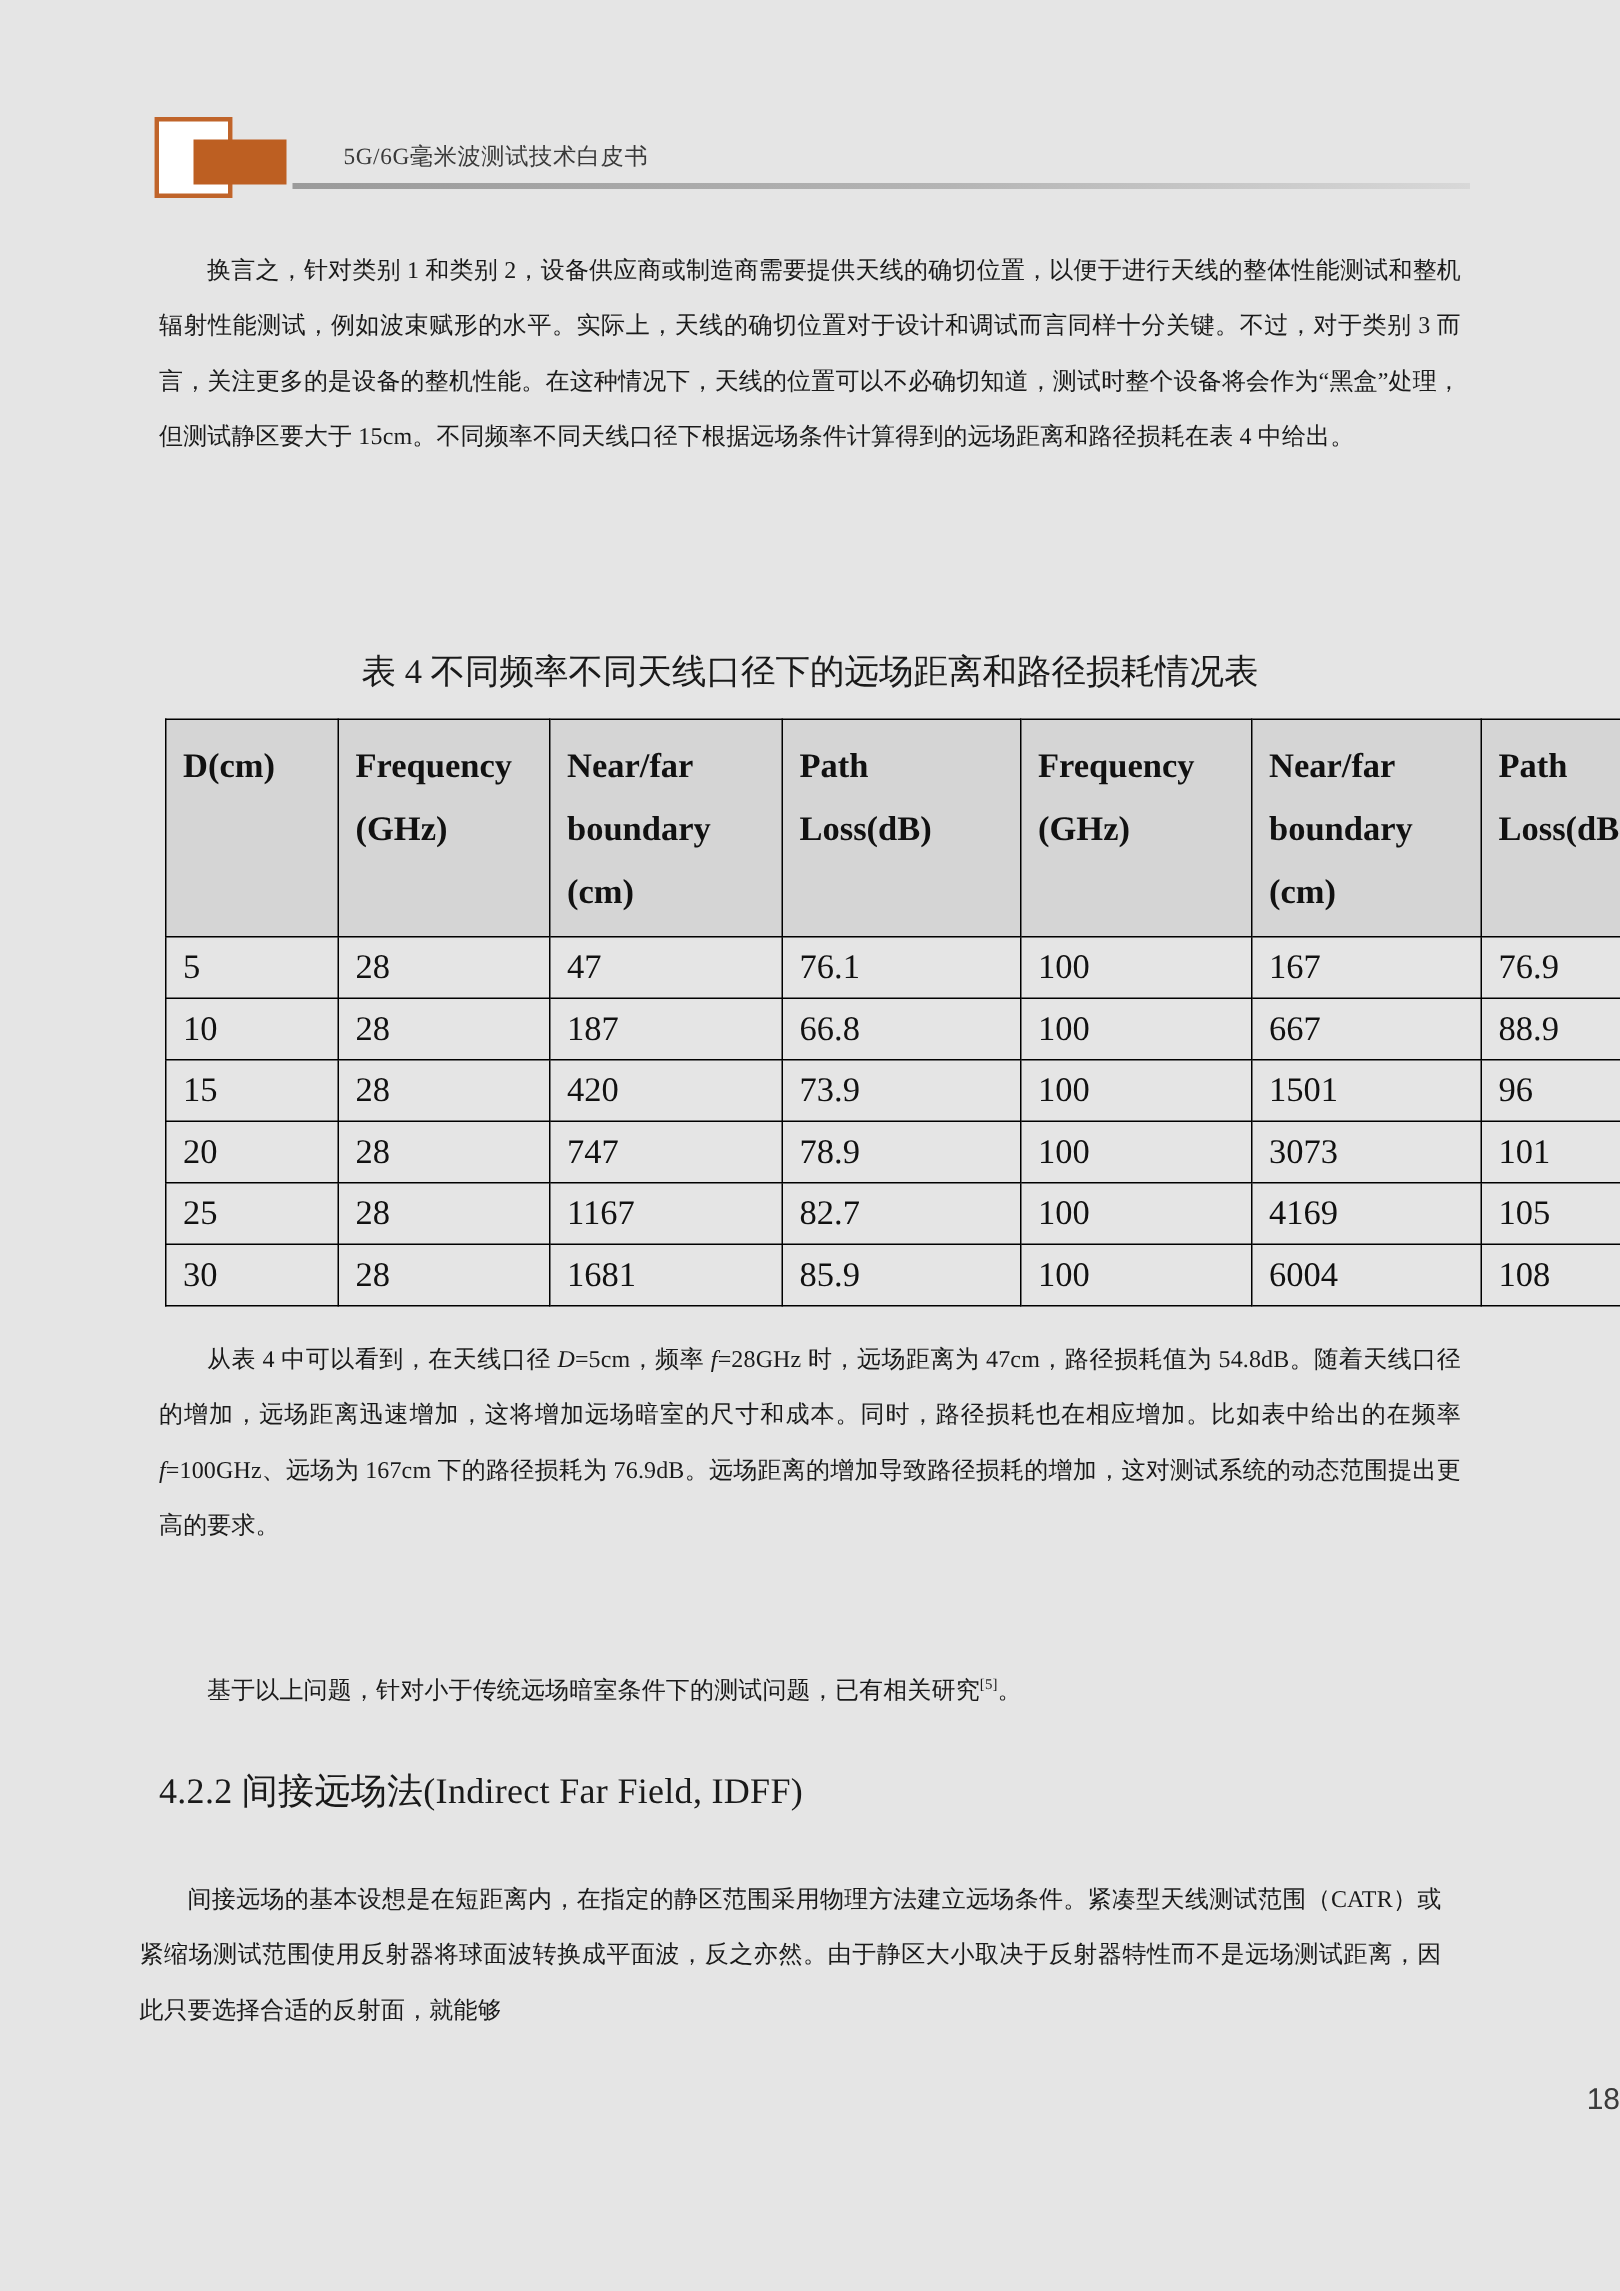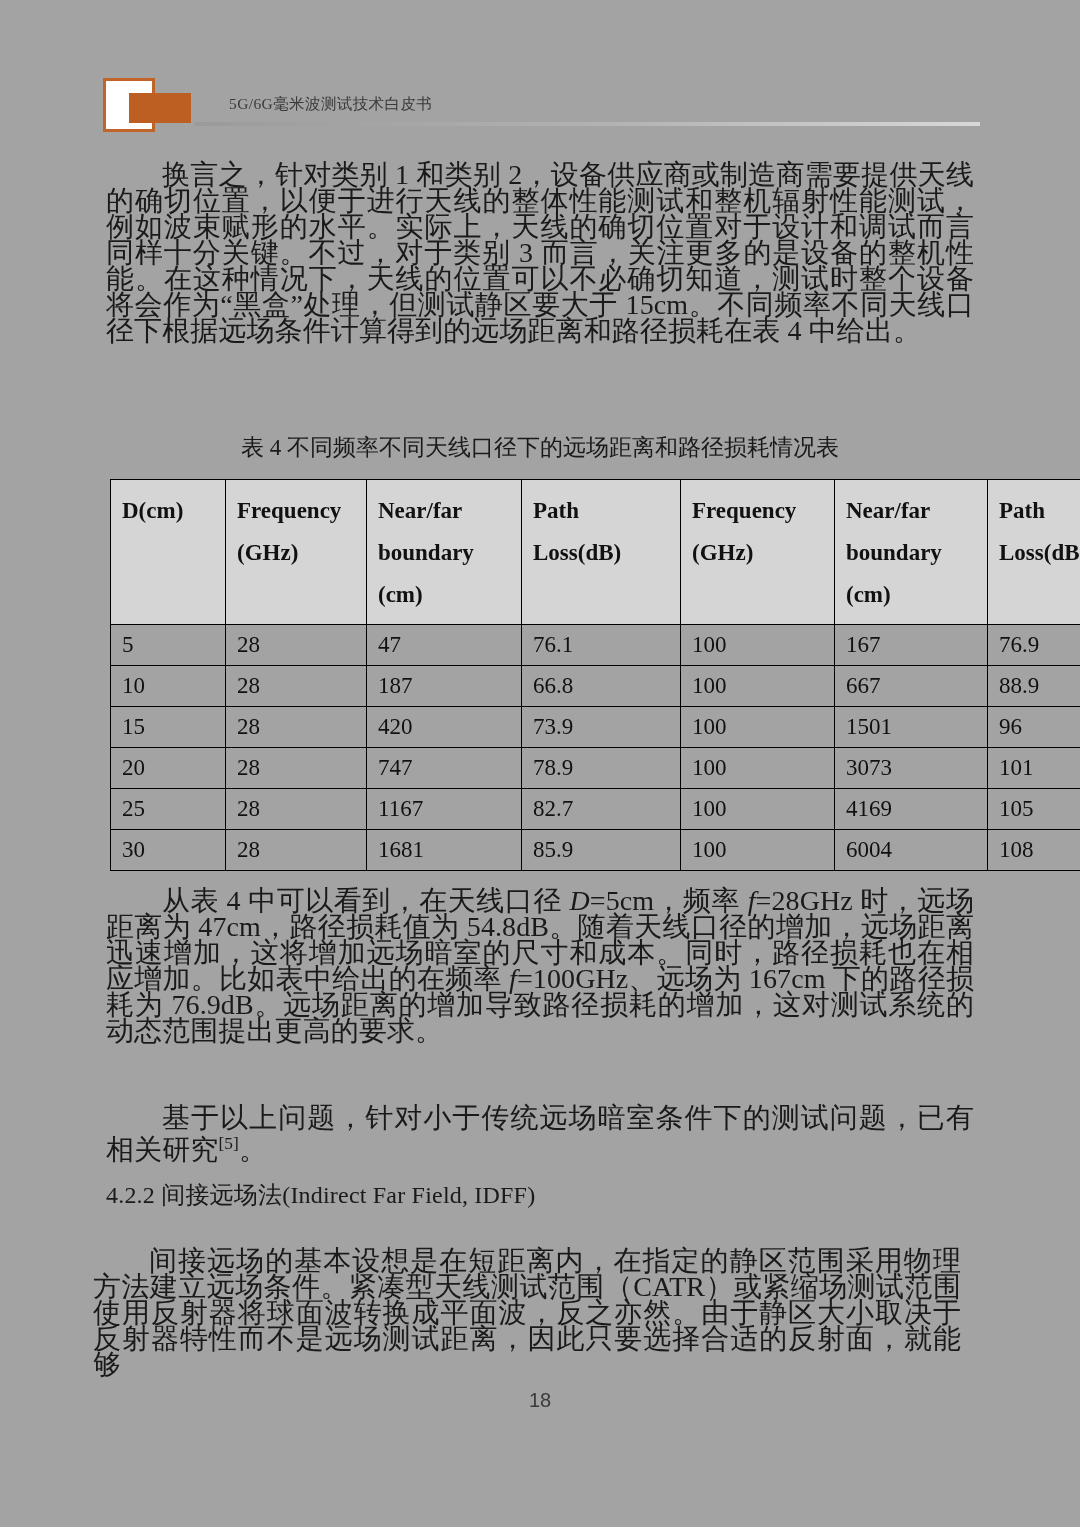--- a/index.html
+++ b/index.html
@@ -8,21 +8,21 @@
     background: #ffffff;
   }
   body {
     font-family: "Liberation Serif", "DejaVu Serif", serif;
     color: #000000;
   }
   .page {
     position: relative;
     width: 1080px;
     height: 1527px;
-    background: #a3a3a3;
+    background: #e5e5e5;
     overflow: hidden;
     box-sizing: border-box;
   }
 
   
   .doc-header {
     position: absolute;
     left: 0;
     top: 74px;
     width: 1080px;
@@ -74,22 +74,22 @@
 
   
   .content {
     position: absolute;
     left: 0;
     top: 0;
     width: 1080px;
   }
   p.para {
     margin: 0;
-    font-size: 28px;
-    line-height: 26px;
+    font-size: 16px;
+    line-height: 37px;
     text-align: justify;
     text-justify: inter-ideograph;
     color: #1a1a1a;
     letter-spacing: 0.1px;
   }
   .indent { text-indent: 2em; }
 
   .block-1 {
     position: absolute;
     left: 106px;
@@ -137,21 +137,21 @@
     position: absolute;
     left: 93px;
     top: 1248px;
     width: 868px;
   }
   .page-number {
     position: absolute;
     left: 0;
     top: 1389px;
     width: 1080px;
-    text-align: center;
+    text-align: right;
     font-size: 20px;
     color: #3a3a3a;
     font-family: "Liberation Sans", "DejaVu Sans", sans-serif;
   }
 
   
   table.data-table {
     border-collapse: collapse;
     width: 855px;
     table-layout: fixed;

